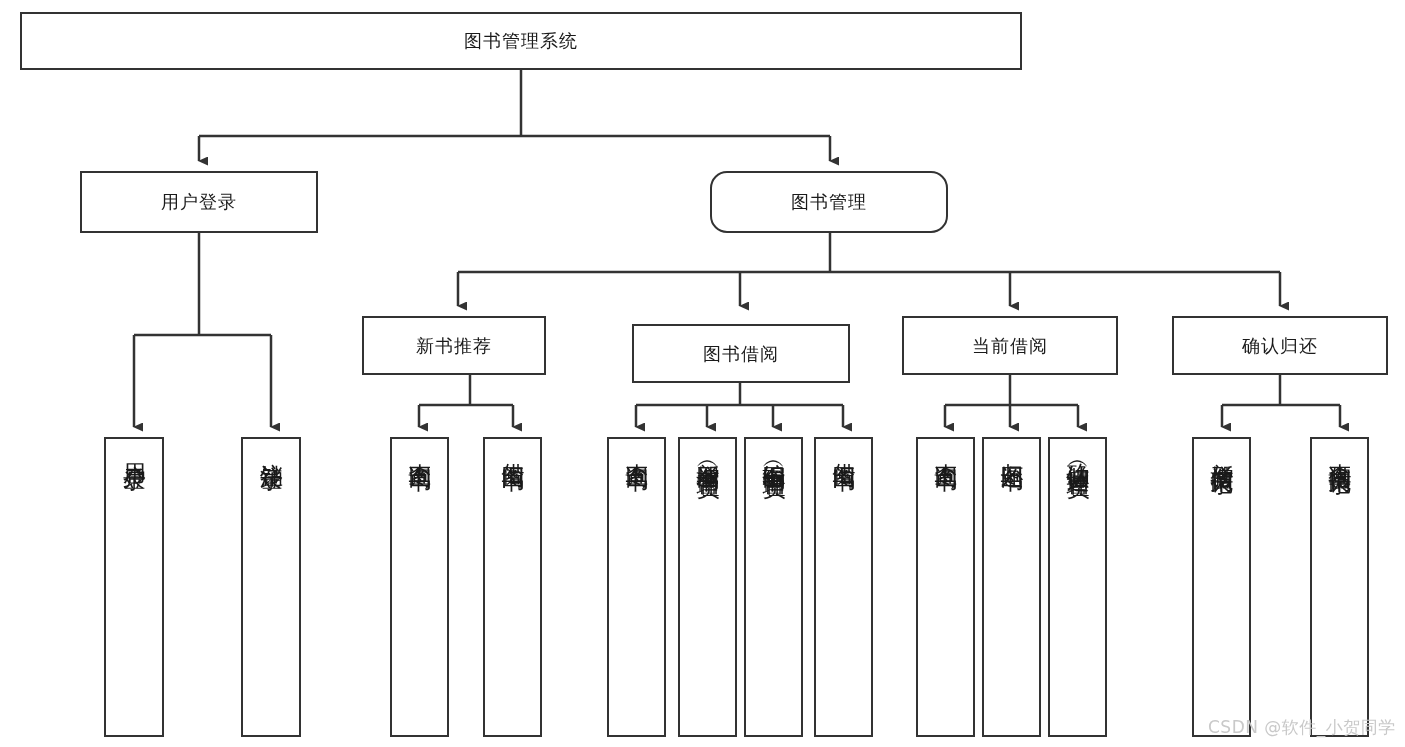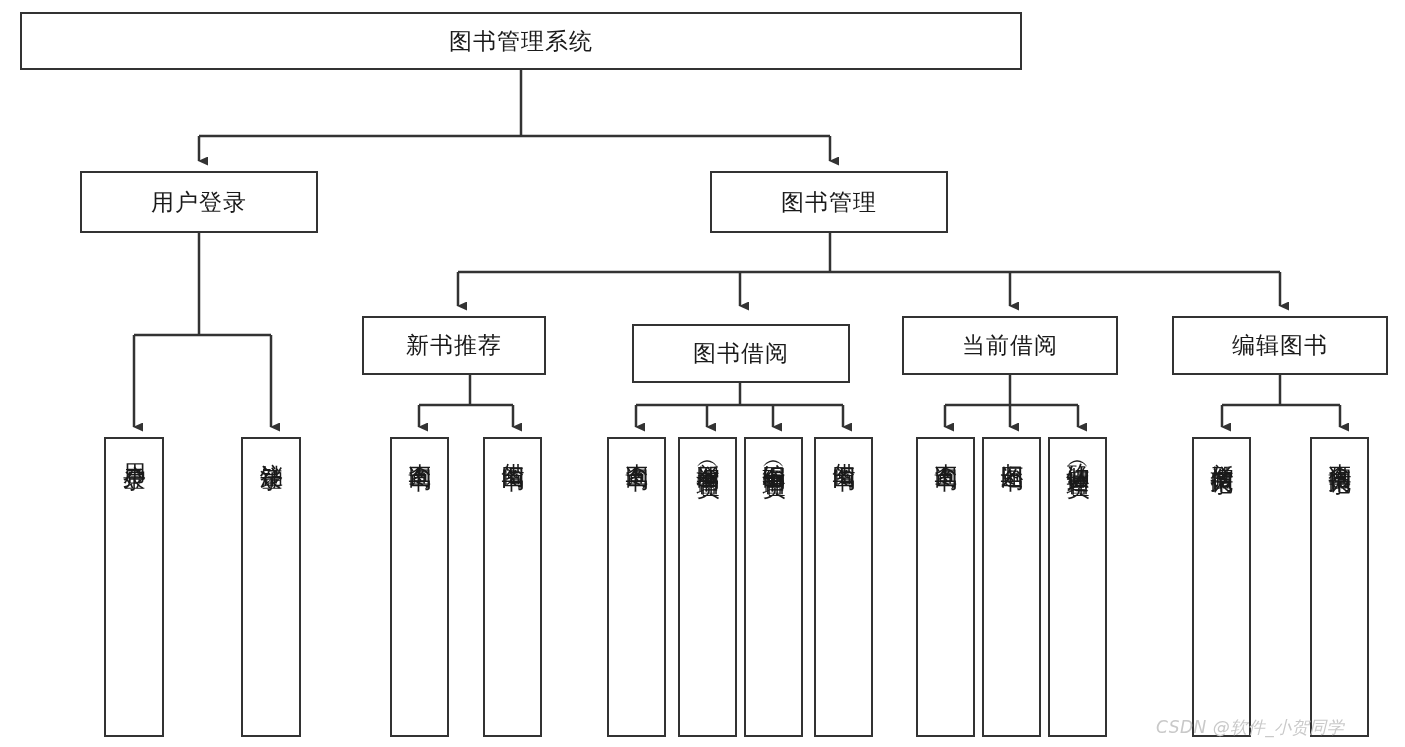--- a/index.html
+++ b/index.html
@@ -29,21 +29,21 @@
   .node {
     position: absolute;
     box-sizing: border-box;
     background: #ffffff;
     border: 2px solid #333333;
     display: flex;
     align-items: center;
     justify-content: center;
   }
   .node.horiz {
-    font-size: 23px;
+    font-size: 18px;
     letter-spacing: 1px;
   }
   .node.vert {
     align-items: flex-start;
     justify-content: center;
     padding-top: 6px;
   }
   .node.vert .vlabel {
     writing-mode: vertical-rl;
     text-orientation: upright;
@@ -119,35 +119,35 @@
     </g>
   </svg>
 
   <div class="node horiz" style="left:20px; top:12px; width:1002px; height:58px;">
     <span class="label">图书管理系统</span>
   </div>
 
   <div class="node horiz" style="left:80px; top:171px; width:238px; height:62px;">
     <span class="label">用户登录</span>
   </div>
-  <div class="node horiz" style="left:710px; top:171px; width:238px; height:62px;">
+  <div class="node horiz" style="left:710px; top:171px; width:238px; height:62px;border-radius:17px;">
     <span class="label">图书管理</span>
   </div>
 
   <div class="node horiz" style="left:362px; top:316px; width:184px; height:59px;">
     <span class="label">新书推荐</span>
   </div>
   <div class="node horiz" style="left:632px; top:324px; width:218px; height:59px;">
     <span class="label">图书借阅</span>
   </div>
   <div class="node horiz" style="left:902px; top:316px; width:216px; height:59px;">
     <span class="label">当前借阅</span>
   </div>
   <div class="node horiz" style="left:1172px; top:316px; width:216px; height:59px;">
-    <span class="label">编辑图书</span>
+    <span class="label">确认归还</span>
   </div>
 
   <div class="node vert" style="left:104px; top:437px; width:60px; height:300px;">
     <span class="vlabel">用户登录</span>
   </div>
   <div class="node vert" style="left:241px; top:437px; width:60px; height:300px;">
     <span class="vlabel">注销登录</span>
   </div>
 
   <div class="node vert" style="left:390px; top:437px; width:59px; height:300px;">
@@ -180,15 +180,15 @@
     <span class="vlabel">确认归还（管理员）</span>
   </div>
 
   <div class="node vert" style="left:1192px; top:437px; width:59px; height:300px;">
     <span class="vlabel">新增借阅记录</span>
   </div>
   <div class="node vert" style="left:1310px; top:437px; width:59px; height:300px;">
     <span class="vlabel">查询借阅记录</span>
   </div>
 
-  <div class="watermark" style="left:1156px; top:716px;font-style:italic;">CSDN @软件_小贺同学</div>
+  <div class="watermark" style="left:1208px; top:716px;">CSDN @软件_小贺同学</div>
 
 </div>
 
 </body></html>

